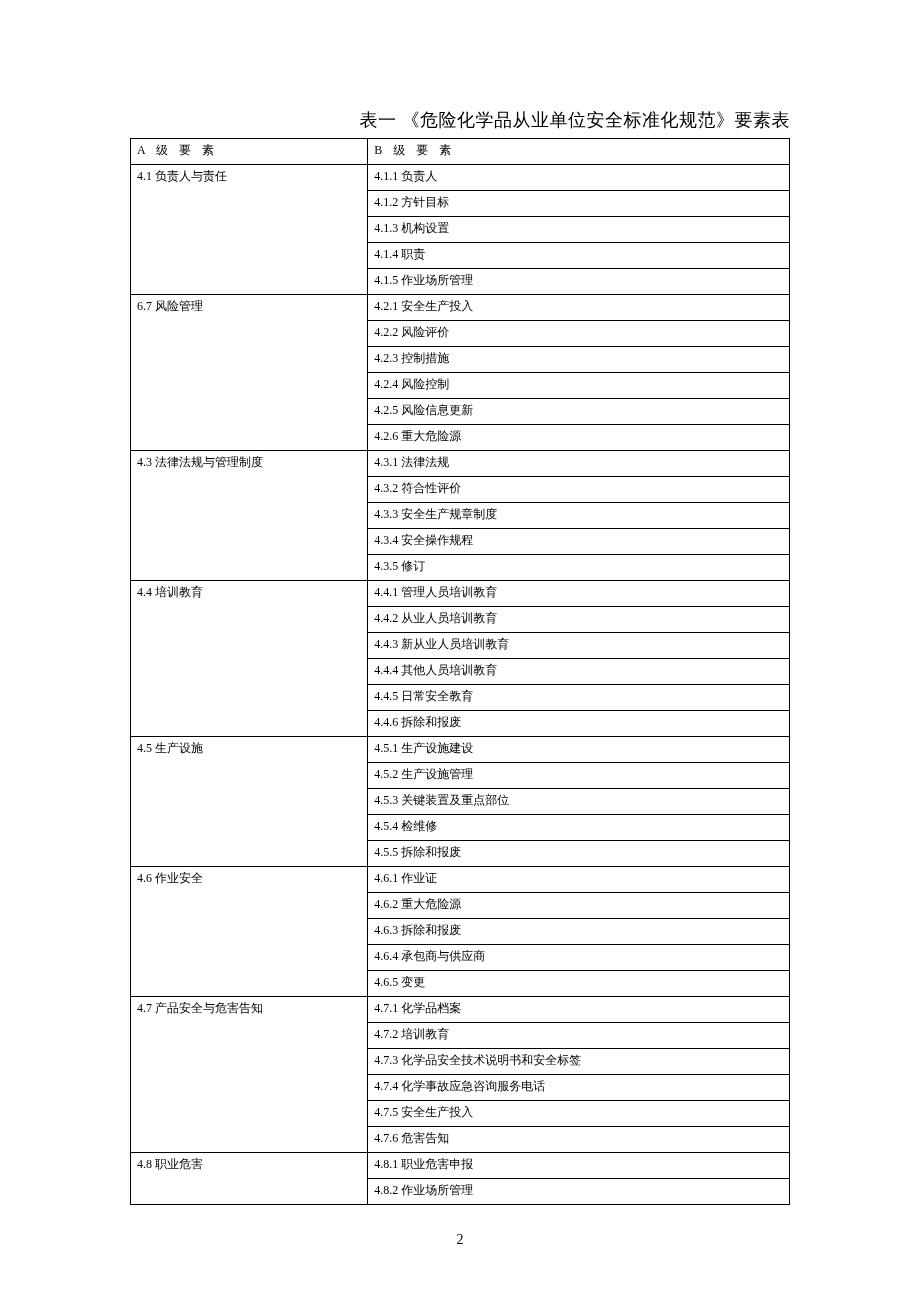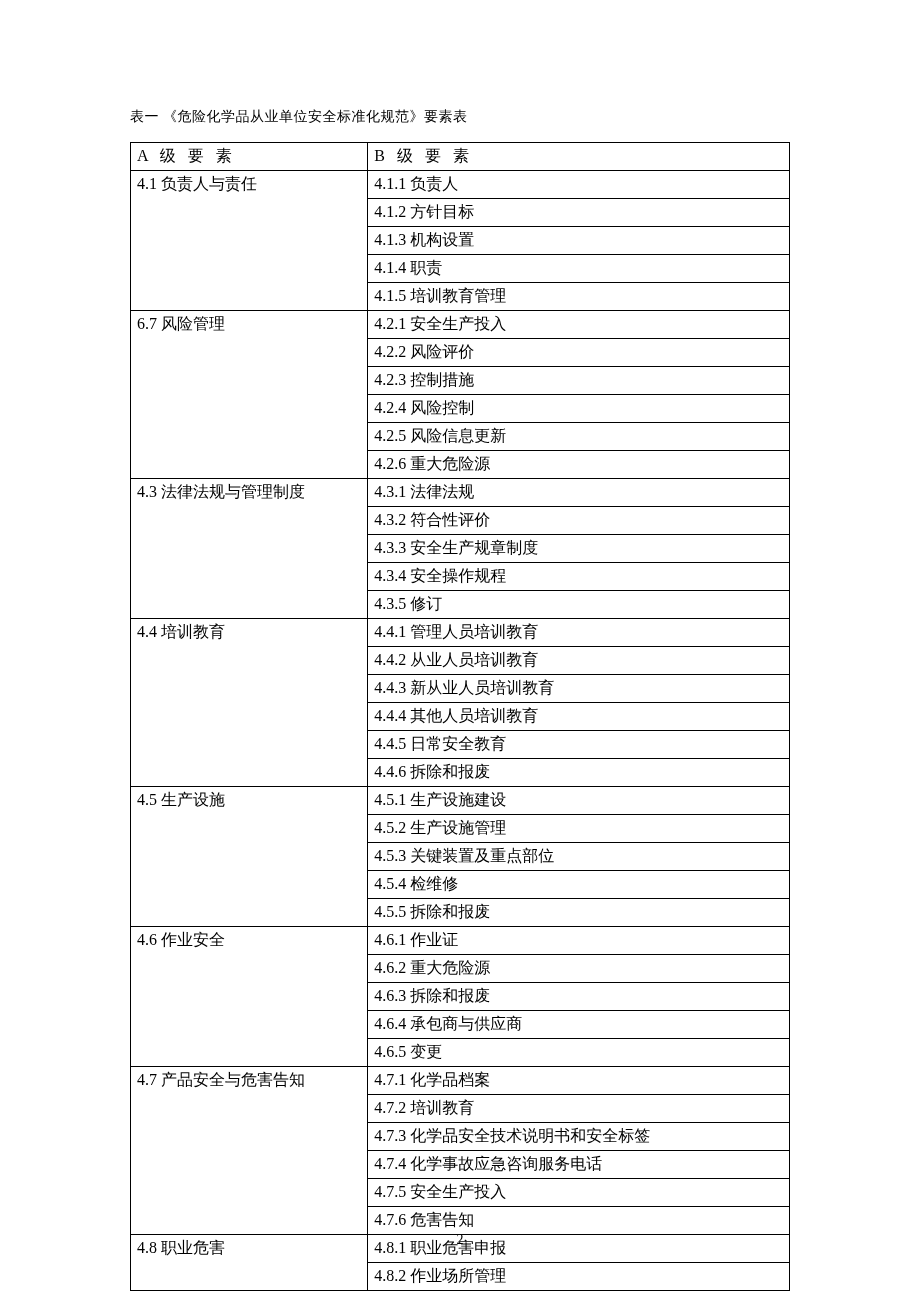--- a/index.html
+++ b/index.html
@@ -7,33 +7,34 @@
       font-family: "SimSun", "宋体", serif;
       font-size: 14px;
       color: #000;
       background: #fff;
       width: 920px;
       height: 1302px;
       padding: 108px 130px 60px 130px;
       position: relative;
     }
     .caption {
-      margin-bottom: 16px;
-      font-size: 14px;
+      margin-bottom: 6px;
+      font-size: 18px;
       letter-spacing: 0.5px;
+      text-align: right;
     }
     table {
       border-collapse: collapse;
       width: 100%;
       table-layout: fixed;
     }
     td, th {
       border: 1px solid #000;
       padding: 3px 6px;
-      font-size: 16px;
+      font-size: 12px;
       font-weight: normal;
       text-align: left;
       vertical-align: top;
       height: 26px;
     }
     col.colA { width: 36%; }
     col.colB { width: 64%; }
     .spaced {
       letter-spacing: 4px;
     }
@@ -68,21 +69,21 @@
       <tr>
         <td>4.1.2 方针目标</td>
       </tr>
       <tr>
         <td>4.1.3 机构设置</td>
       </tr>
       <tr>
         <td>4.1.4 职责</td>
       </tr>
       <tr>
-        <td>4.1.5 培训教育管理</td>
+        <td>4.1.5 作业场所管理</td>
       </tr>
       <tr>
         <td rowspan="6">6.7 风险管理</td>
         <td>4.2.1 安全生产投入</td>
       </tr>
       <tr>
         <td>4.2.2 风险评价</td>
       </tr>
       <tr>
         <td>4.2.3 控制措施</td>

